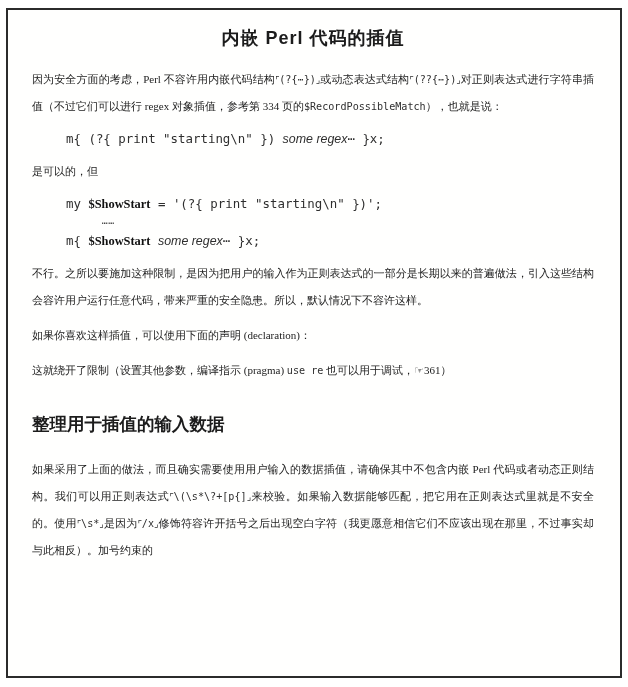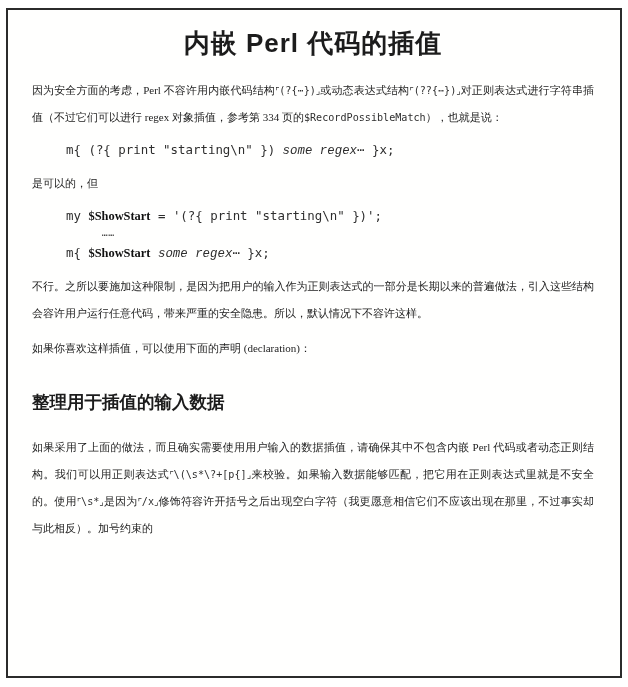--- a/index.html
+++ b/index.html
@@ -2,36 +2,36 @@
 <html><head>
 <meta charset="utf-8">
 <style>
   html,body{margin:0;padding:0;background:#fff;}
   body{width:628px;height:687px;overflow:hidden;
        font-family:"Liberation Serif","DejaVu Serif",serif;color:#1c1c1c;}
   .page{box-sizing:border-box;margin:8px 6px 9px 6px;height:670px;
         border:2px solid #2b2b2b;background:#fffffe;
         padding:10px 26px 8px 24px;overflow:hidden;}
   .title{font-family:"Liberation Sans","DejaVu Sans",sans-serif;
-         font-weight:bold;font-size:26px;text-align:center;
+         font-weight:bold;font-size:18px;text-align:center;
          margin:6px 0 16px 0;letter-spacing:1px;}
   .body-p{font-size:11px;line-height:27px;margin:8px 0 8px 0;
           text-align:justify;}
   .codeblock{margin:3px 0 3px 34px;}
   .codeline{font-family:"DejaVu Sans Mono","Liberation Mono",monospace;
             font-size:13.5px;line-height:21px;color:#2e2e2e;
             white-space:pre;}
   .dotsline{margin-left:36px;line-height:13px;}
   .section-heading{font-family:"Liberation Sans","DejaVu Sans",sans-serif;
          font-weight:bold;font-size:17.5px;margin:28px 0 20px 0;}
   
   .sg-t{font-family:"Liberation Serif","DejaVu Serif",serif;}
   .sg-c{font-family:"DejaVu Sans Mono","Liberation Mono",monospace;
         font-size:0.92em;color:#2e2e2e;}
-  .sg-ci{font-family:Liberation Mono, monospace;
+  .sg-ci{font-family:Liberation Sans, sans-serif;
         font-size:0.92em;color:#2e2e2e;font-style:italic;}
   .sg-cb{font-family:Liberation Serif, serif;
         font-size:0.92em;color:#111;font-weight:bold;}
   .sg-br{font-family:"DejaVu Sans",sans-serif;font-size:0.85em;color:#2e2e2e;}
   .sg-hand{font-family:"DejaVu Sans",sans-serif;}
   .sg-dots{font-family:"DejaVu Sans Mono","Liberation Mono",monospace;
         font-size:9px;letter-spacing:1px;color:#3a3a3a;}
 </style>
 </head>
 <body>
@@ -52,18 +52,19 @@
     <div class="codeline"><span class="sg-c">my </span><span class="sg-cb">$ShowStart</span><span class="sg-c"> = '(?{ print "starting\n" })';</span></div>
     <div class="codeline dotsline"><span class="sg-dots">⋯⋯</span></div>
     <div class="codeline"><span class="sg-c">m{ </span><span class="sg-cb">$ShowStart</span><span class="sg-c"> </span><span class="sg-ci">some regex</span><span class="sg-c">⋯ }x;</span></div>
   </div>
 
   <p class="body-p"><span class="sg-t">不行。之所以要施加这种限制，是因为把用户的输入作为正则表达式的一部分是长期以来的普遍做法，引入这些结构会容许用户运行任意代码，带来严重的安全隐患。所以，默认情况下不容许这样。</span></p>
 
   <p class="body-p"><span class="sg-t">如果你喜欢这样插值，可以使用下面的声明 (declaration)：</span></p>
 
 
+  <p class="body-p"><span class="sg-t">这就绕开了限制（设置其他参数，编译指示 (pragma) </span><span class="sg-c">use re</span><span class="sg-t"> 也可以用于调试，</span><span class="sg-hand">☞</span><span class="sg-t">361）</span></p>
 
   <h2 class="section-heading">整理用于插值的输入数据</h2>
 
   <p class="body-p"><span class="sg-t">如果采用了上面的做法，而且确实需要使用用户输入的数据插值，请确保其中不包含内嵌 Perl 代码或者动态正则结构。我们可以用正则表达式</span><span class="sg-br">⌜</span><span class="sg-c">\(\s*\?+[p{]</span><span class="sg-br">⌟</span><span class="sg-t">来校验。如果输入数据能够匹配，把它用在正则表达式里就是不安全的。使用</span><span class="sg-br">⌜</span><span class="sg-c">\s*</span><span class="sg-br">⌟</span><span class="sg-t">是因为</span><span class="sg-br">⌜</span><span class="sg-c">/x</span><span class="sg-br">⌟</span><span class="sg-t">修饰符容许开括号之后出现空白字符（我更愿意相信它们不应该出现在那里，不过事实却与此相反）。加号约束的</span></p>
 
 </div>
 
 </body></html>

